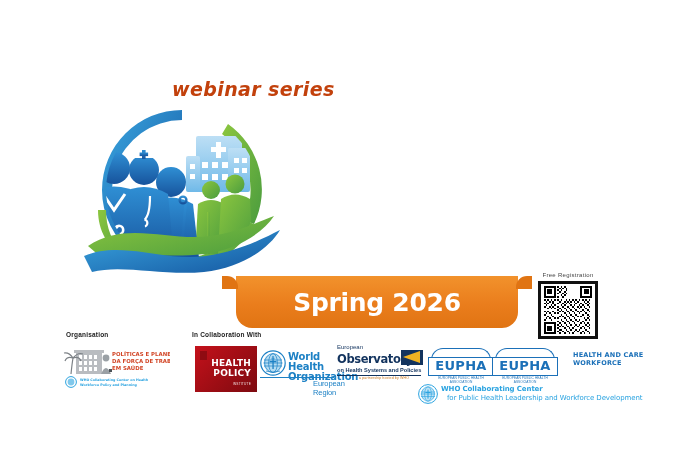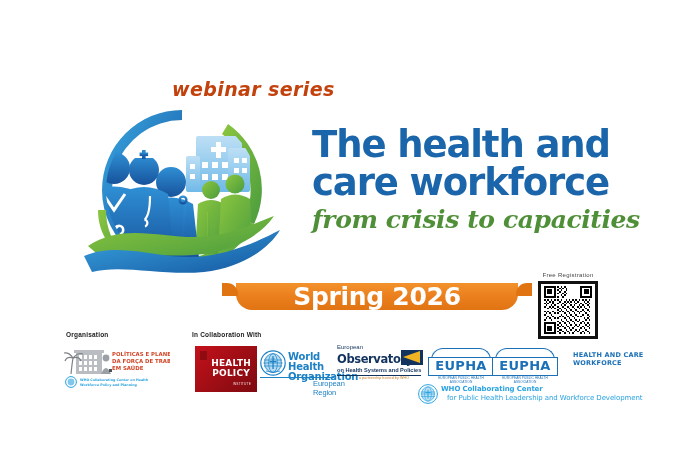--- a/index.html
+++ b/index.html
@@ -59,22 +59,22 @@
     font-size: 25px;
     line-height: 28px;
     color: #4e8f37;
     letter-spacing: -.4px;
     white-space: nowrap;
   }
 
   
   .banner-wrap {
     position: absolute;
-    left: 236px; top: 283px;
-    width: 282px; height: 27px;
+    left: 236px; top: 276px;
+    width: 282px; height: 52px;
   }
   .banner {
     position: absolute; inset: 0;
     background: linear-gradient(180deg,#f2922c 0%,#ea7d1c 55%,#e07413 100%);
     border-radius: 0 0 16px 16px;
   }
   .banner::before {
     content: "";
     position: absolute;
     left: -14px; top: 0; width: 16px; height: 13px;
@@ -141,21 +141,21 @@
 
   
   .hp-logo {
     position: absolute; left: 195px; top: 20px;
     width: 62px; height: 46px;
     background: linear-gradient(135deg,#c4111b 0%,#9d0d14 55%,#7d0a10 100%);
     color: #fff;
   }
   .hp-logo .hp-t {
     position: absolute; right: 6px; top: 13px;
-    text-align: center;
+    text-align: right;
     font-family: "DejaVu Sans", sans-serif;
     font-weight: 700;
     font-size: 9px;
     line-height: 9.5px;
     letter-spacing: .2px;
   }
   .hp-logo .hp-s {
     position: absolute; right: 6px; bottom: 6px;
     font-size: 3.2px; letter-spacing: .2px; opacity: .85;
   }
@@ -350,25 +350,20 @@
         </g>
         <circle cx="41" cy="126" r="4.2" fill="none" stroke="#ffffff" stroke-width="2.6"></circle>
       </g>
 
       <path d="M10 142 C48 116 92 138 132 132 C160 128 180 118 196 112 C184 130 158 146 126 150 C86 155 50 146 24 154 Z" fill="url(#gGreen)"></path>
 
       <path d="M6 152 C44 136 86 158 128 152 C162 147 186 134 202 126 C190 146 162 164 126 168 C84 172 44 160 14 168 Z" fill="url(#gBlue)"></path>
     </svg>
   </div>
 
-  <div class="headline">
-    <div class="l1">The health and</div>
-    <div class="l2">care workforce</div>
-    <div class="l3">from crisis to capacities</div>
-  </div>
 
   <div class="banner-wrap">
     <div class="banner"></div>
     <div class="banner-text">Spring 2026</div>
   </div>
 
   <div class="qr-block">
     <div class="qr-label">Free Registration</div>
     <div class="qr-code">
       <svg viewBox="0 0 29 29" xmlns="http://www.w3.org/2000/svg" shape-rendering="crispEdges">

